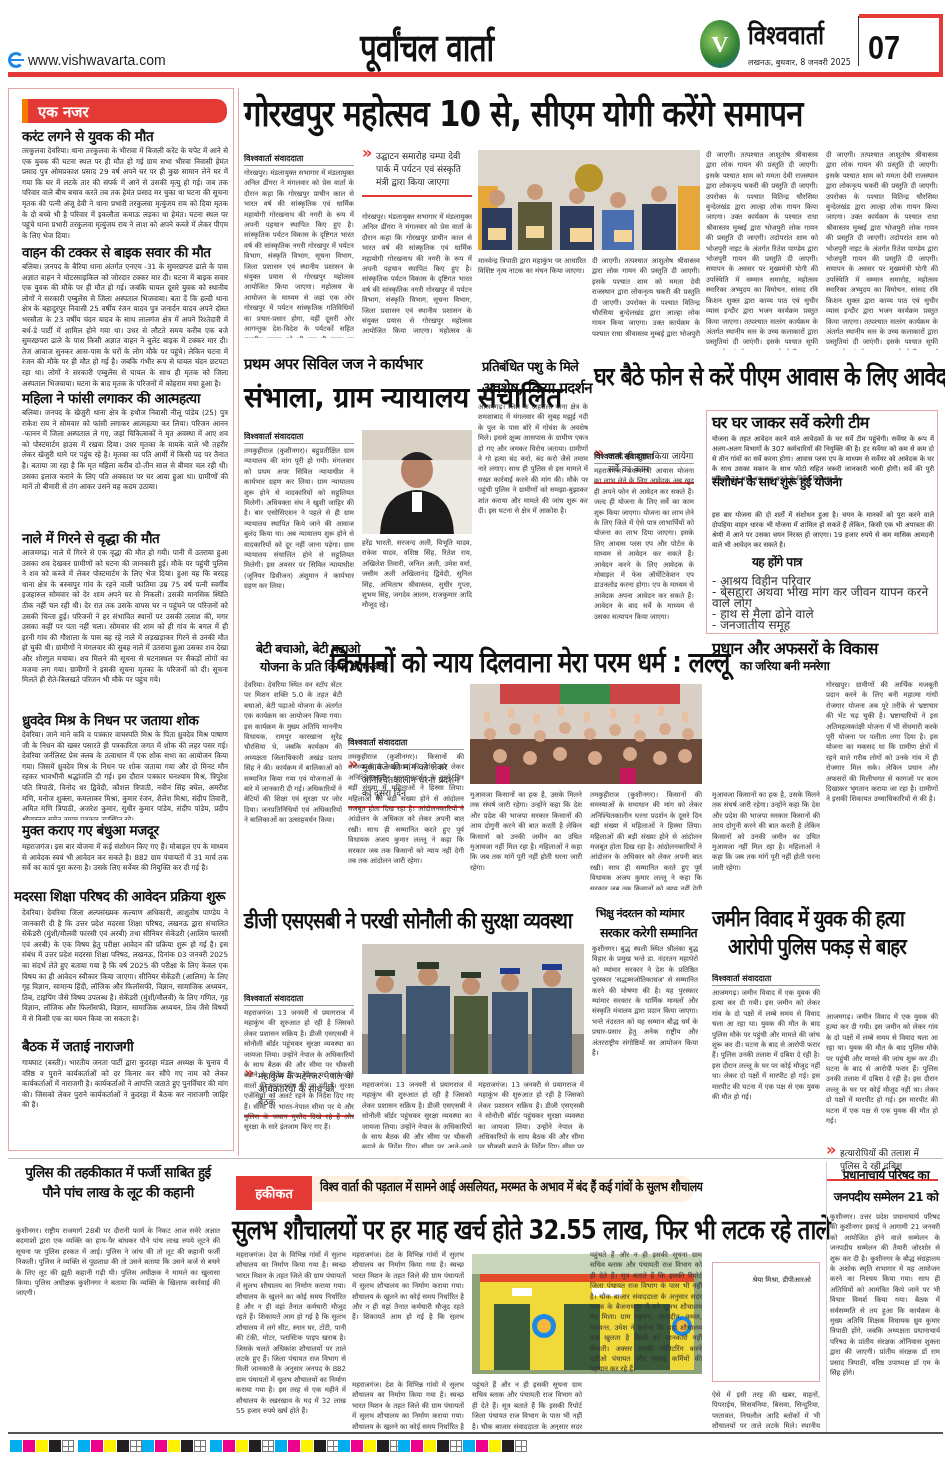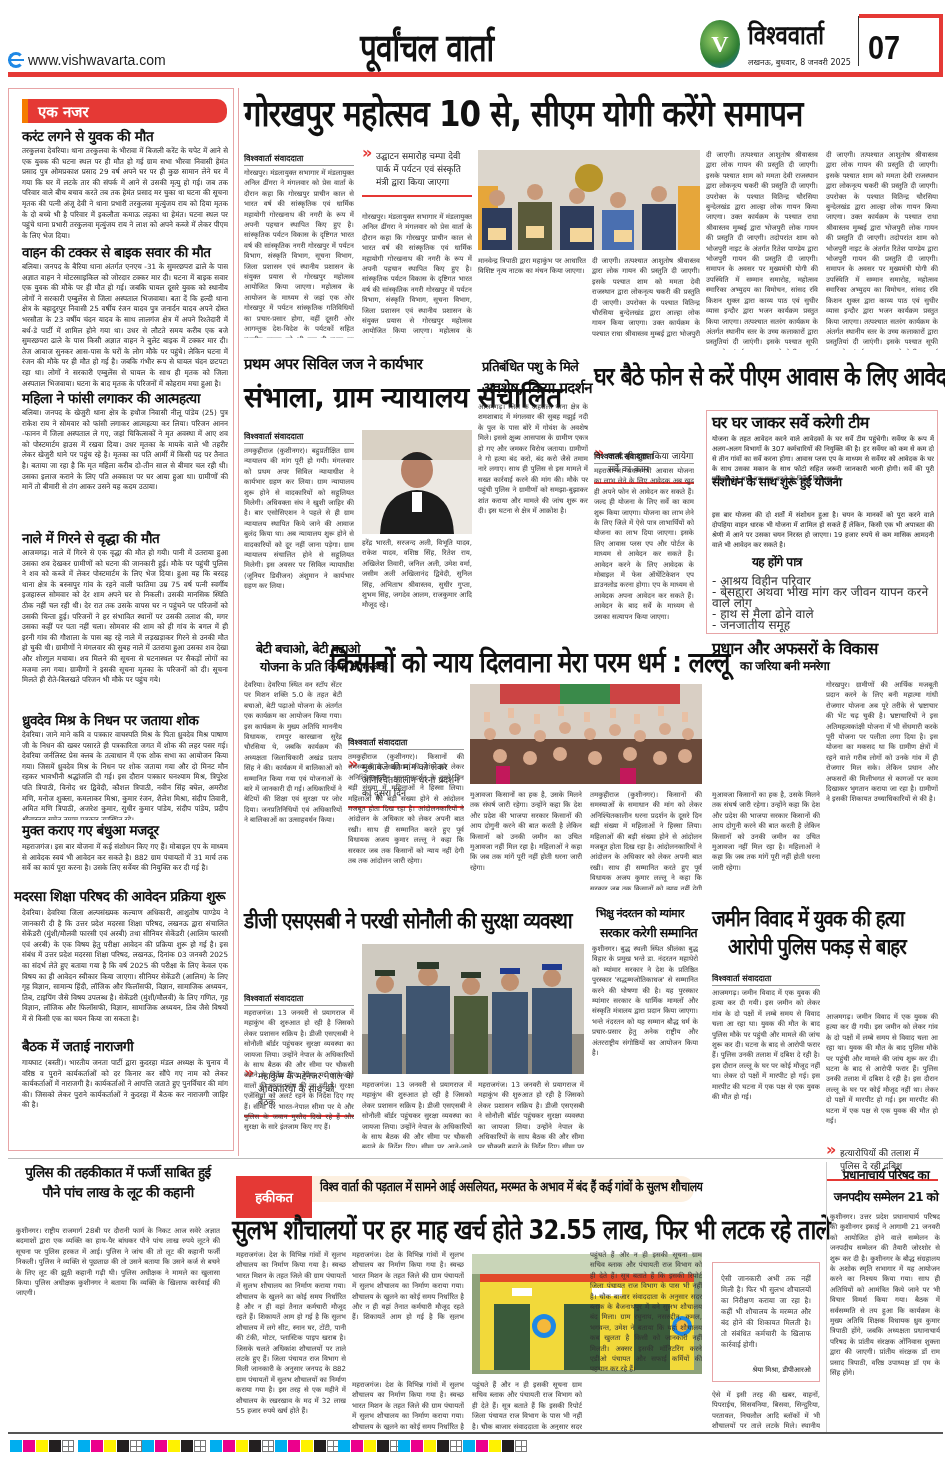--- a/index.html
+++ b/index.html
@@ -262,21 +262,21 @@
 <div class="abs col-txt" style="left:712px;top:988px;width:108px;height:160px">आजमगढ़। जमीन विवाद में एक युवक की हत्या कर दी गयी। इस जमीन को लेकर गांव के दो पक्षों में लम्बे समय से विवाद चला आ रहा था। युवक की मौत के बाद पुलिस मौके पर पहुंची और मामले की जांच शुरू कर दी। घटना के बाद से आरोपी फरार हैं। पुलिस उनकी तलाश में दबिश दे रही है। इस दौरान लल्लू के घर पर कोई मौजूद नहीं था। लेकर दो पक्षों में मारपीट हो गई। इस मारपीट की घटना में एक पक्ष से एक युवक की मौत हो गई।</div>
 <div class="abs pull" style="left:826px;top:972px;width:112px"><span>हत्यारोपियों की तलाश में पुलिस दे रही दबिश</span></div>
 <div class="abs col-txt" style="left:826px;top:1012px;width:112px;height:136px">आजमगढ़। जमीन विवाद में एक युवक की हत्या कर दी गयी। इस जमीन को लेकर गांव के दो पक्षों में लम्बे समय से विवाद चला आ रहा था। युवक की मौत के बाद पुलिस मौके पर पहुंची और मामले की जांच शुरू कर दी। घटना के बाद से आरोपी फरार हैं। पुलिस उनकी तलाश में दबिश दे रही है। इस दौरान लल्लू के घर पर कोई मौजूद नहीं था। लेकर दो पक्षों में मारपीट हो गई। इस मारपीट की घटना में एक पक्ष से एक युवक की मौत हो गई।</div>
 
 <div class="abs hrule" style="left:8px;top:1158px;width:935px"></div>
 
 <div class="abs midh" style="left:16px;top:1162px;width:204px;font-size:13.5px;white-space:normal;text-align:center;line-height:20px">पुलिस की तहकीकात में फर्जी साबित हुई पौने पांच लाख के लूट की कहानी</div>
 <div class="abs col-txt" style="left:16px;top:1226px;width:204px;height:200px">कुशीनगर। राष्ट्रीय राजमार्ग 28बी पर दौरानी फार्म के निकट आज सवेरे अज्ञात बदमाशों द्वारा एक व्यक्ति का हाथ-पैर बांधकर पौने पांच लाख रुपये लूटने की सूचना पर पुलिस हरकत में आई। पुलिस ने जांच की तो लूट की कहानी फर्जी निकली। पुलिस ने व्यक्ति से पूछताछ की तो उसने बताया कि उसने कर्ज से बचने के लिए लूट की झूठी कहानी गढ़ी थी। पुलिस अधीक्षक ने मामले का खुलासा किया। पुलिस अधीक्षक कुशीनगर ने बताया कि व्यक्ति के खिलाफ कार्रवाई की जाएगी।</div>
 
 <div class="abs" style="left:236px;top:1176px;width:458px;height:26px;background:#fdf0e0;border-radius:0 14px 14px 0"></div>
-<div class="abs" style="left:236px;top:1176px;width:76px;height:42px;background:#e53935;color:#fff;font-size:13px;font-weight:bold;display:flex;align-items:center;justify-content:center">हकीकत</div>
+<div class="abs" style="left:236px;top:1176px;width:76px;height:34px;background:#e53935;color:#fff;font-size:13px;font-weight:bold;display:flex;align-items:center;justify-content:center">हकीकत</div>
 <div class="abs midh" style="left:320px;top:1180px;font-size:13px;transform:scaleX(.84);transform-origin:left">विश्व वार्ता की पड़ताल में सामने आई असलियत, मरम्मत के अभाव में बंद हैं कई गांवों के सुलभ शौचालय</div>
 <div class="abs bigh" style="left:232px;top:1210px;font-size:27px;transform:scaleX(.84)">सुलभ शौचालयों पर हर माह खर्च होते 32.55 लाख, फिर भी लटक रहे ताले</div>
 <div class="abs col-txt" style="left:236px;top:1250px;width:110px;height:180px">महराजगंज। देश के विभिन्न गांवों में सुलभ शौचालय का निर्माण किया गया है। स्वच्छ भारत मिशन के तहत जिले की ग्राम पंचायतों में सुलभ शौचालय का निर्माण कराया गया। शौचालय के खुलने का कोई समय निर्धारित है और न ही वहां तैनात कर्मचारी मौजूद रहते हैं। शिकायतें आम हो गई है कि सुलभ शौचालय में लगे सीट, स्नान घर, टोंटी, पानी की टंकी, मोटर, प्लास्टिक पाइप खराब है। जिसके चलते अधिकांश शौचालयों पर ताले लटके हुए हैं। जिला पंचायत राज विभाग से मिली जानकारी के अनुसार जनपद के 882 ग्राम पंचायतों में सुलभ शौचालयों का निर्माण कराया गया है। इस तरह से एक महीने में शौचालय के रखरखाव के मद में 32 लाख 55 हजार रुपये खर्च होते हैं।</div>
 <div class="abs col-txt" style="left:352px;top:1250px;width:112px;height:70px">महराजगंज। देश के विभिन्न गांवों में सुलभ शौचालय का निर्माण किया गया है। स्वच्छ भारत मिशन के तहत जिले की ग्राम पंचायतों में सुलभ शौचालय का निर्माण कराया गया। शौचालय के खुलने का कोई समय निर्धारित है और न ही वहां तैनात कर्मचारी मौजूद रहते हैं। शिकायतें आम हो गई है कि सुलभ शौचालय में लगे सीट, स्नान घर, टोंटी, पानी की टंकी, मोटर, प्लास्टिक पाइप खराब है। जिसके चलते अधिकांश शौचालयों पर ताले लटके हुए हैं। जिला पंचायत राज विभाग से मिली जानकारी के अनुसार जनपद के 882 ग्राम पंचायतों में सुलभ शौचालयों का निर्माण कराया गया है। इस तरह से एक महीने में शौचालय के रखरखाव के मद में 32 लाख 55 हजार रुपये खर्च होते हैं।</div>
 <div class="abs photo" style="left:472px;top:1254px;width:230px;height:120px">
   <svg width="230" height="120">
     <rect width="230" height="120" fill="#8ea27a"></rect>
       <rect x="0" y="0" width="230" height="20" fill="#c9d5b8"></rect>
     <rect x="8" y="20" width="214" height="96" fill="#f2d93a"></rect>
     <rect x="8" y="20" width="214" height="8" fill="#e24a2a"></rect>
@@ -288,21 +288,20 @@
     <circle cx="210" cy="72" r="10" fill="#1e88e5"></circle>
       <circle cx="210" cy="72" r="6" fill="#f5b83a"></circle>
     <rect x="40" y="34" width="20" height="8" fill="#fff"></rect>
       <rect x="120" y="34" width="30" height="8" fill="#fff"></rect>
   </svg>
 </div>
 <div class="abs col-txt" style="left:352px;top:1380px;width:112px;height:50px">महराजगंज। देश के विभिन्न गांवों में सुलभ शौचालय का निर्माण किया गया है। स्वच्छ भारत मिशन के तहत जिले की ग्राम पंचायतों में सुलभ शौचालय का निर्माण कराया गया। शौचालय के खुलने का कोई समय निर्धारित है और न ही वहां तैनात कर्मचारी मौजूद रहते हैं। शिकायतें आम हो गई है कि सुलभ शौचालय में लगे सीट, स्नान घर, टोंटी, पानी की टंकी, मोटर, प्लास्टिक पाइप खराब है। जिसके चलते अधिकांश शौचालयों पर ताले लटके हुए हैं। जिला पंचायत राज विभाग से मिली जानकारी के अनुसार जनपद के 882 ग्राम पंचायतों में सुलभ शौचालयों का निर्माण कराया गया है। इस तरह से एक महीने में शौचालय के रखरखाव के मद में 32 लाख 55 हजार रुपये खर्च होते हैं।</div>
 <div class="abs col-txt" style="left:472px;top:1380px;width:110px;height:50px">पहुंचते हैं और न ही इसकी सूचना ग्राम सचिव ब्लाक और पंचायती राज विभाग को ही देते हैं। सूत्र बताते हैं कि इसकी रिपोर्ट जिला पंचायत राज विभाग के पास भी नहीं है। चौक बाजार संवाददाता के अनुसार सदर ब्लाक के बैजनाथपुर में बने सुलभ शौचालय बंद मिला। ग्राम रघुनाथ, नसरुद्दीन, कमल, भगवन्त, उमेश ने बताया कि यहां शौचालय कब खुलता है किसी को जानकारी नहीं मिलती। अक्सर इसकी मॉनिटरिंग करने एडीओ पंचायत और सफाई कर्मियों की पहचान कर रहे हैं।</div>
 <div class="abs col-txt" style="left:590px;top:1250px;width:112px;height:180px">पहुंचते हैं और न ही इसकी सूचना ग्राम सचिव ब्लाक और पंचायती राज विभाग को ही देते हैं। सूत्र बताते हैं कि इसकी रिपोर्ट जिला पंचायत राज विभाग के पास भी नहीं है। चौक बाजार संवाददाता के अनुसार सदर ब्लाक के बैजनाथपुर में बने सुलभ शौचालय बंद मिला। ग्राम रघुनाथ, नसरुद्दीन, कमल, भगवन्त, उमेश ने बताया कि यहां शौचालय कब खुलता है किसी को जानकारी नहीं मिलती। अक्सर इसकी मॉनिटरिंग करने एडीओ पंचायत और सफाई कर्मियों की पहचान कर रहे हैं।</div>
 <div class="abs boxed" style="left:712px;top:1262px;width:108px;height:120px;padding:10px 8px">
-  <div class="col-txt" style="font-size:7.2px;line-height:11px;height:90px">ऐसी जानकारी अभी तक नहीं मिली है। फिर भी सुलभ शौचालयों का निरीक्षण कराया जा रहा है। कहीं भी शौचालय के मरम्मत और बंद होने की शिकायत मिलती है। तो संबंधित कर्मचारी के खिलाफ कार्रवाई होगी।</div>
   <div style="font-size:7px;text-align:right;margin-top:2px">श्रेया मिश्रा, डीपीआरओ</div>
 </div>
 <div class="abs col-txt" style="left:712px;top:1390px;width:108px;height:40px">ऐसे में इसी तरह की खबर, वाहनों, पिपराईच, सिसवनिया, बिसवा, सिन्दुरिया, परतावल, निचलौल आदि ब्लॉकों में भी शौचालयों पर ताले लटके मिले। स्थानीय लोगों का कहना है कि इसके चलते उन्हें खुले में शौच के लिए जाना पड़ता है। इस मामले में सम्बंधित अधिकारियों ने कार्रवाई का आश्वासन दिया है। स्वच्छ भारत मिशन योजना ग्रामीण के अरमान पर पानी फेर रहे हैं।</div>
 
 <div class="abs midh" style="left:832px;top:1164px;width:108px;font-size:12px;white-space:normal;text-align:center;line-height:22px">प्रधानाचार्य परिषद का जनपदीय सम्मेलन 21 को</div>
 <div class="abs col-txt" style="left:830px;top:1212px;width:110px;height:218px">कुशीनगर। उत्तर प्रदेश प्रधानाचार्य परिषद की कुशीनगर इकाई ने आगामी 21 जनवरी को आयोजित होने वाले सम्मेलन के जनपदीय सम्मेलन की तैयारी जोरशोर से शुरू कर दी है। कुशीनगर के बौद्ध संग्रहालय के अशोक स्मृति सभागार में यह आयोजन करने का निश्चय किया गया। साथ ही अतिथियों को आमंत्रित किये जाने पर भी विचार विमर्श किया गया। बैठक में सर्वसम्मति से तय हुआ कि कार्यक्रम के मुख्य अतिथि शिक्षक विधायक ध्रुव कुमार त्रिपाठी होंगे, जबकि अध्यक्षता प्रधानाचार्य परिषद के प्रांतीय संरक्षक ओंनिवास शुक्ला द्वारा की जाएगी। प्रांतीय संरक्षक डॉ राम प्रसाद त्रिपाठी, वरिष्ठ उपाध्यक्ष डॉ एम के सिंह होंगे।</div>
 
 <div class="abs vrule" style="left:238px;top:88px;height:1068px;background:#e7a4a6"></div>
 <div class="abs vrule" style="left:826px;top:1162px;height:270px"></div>
 

